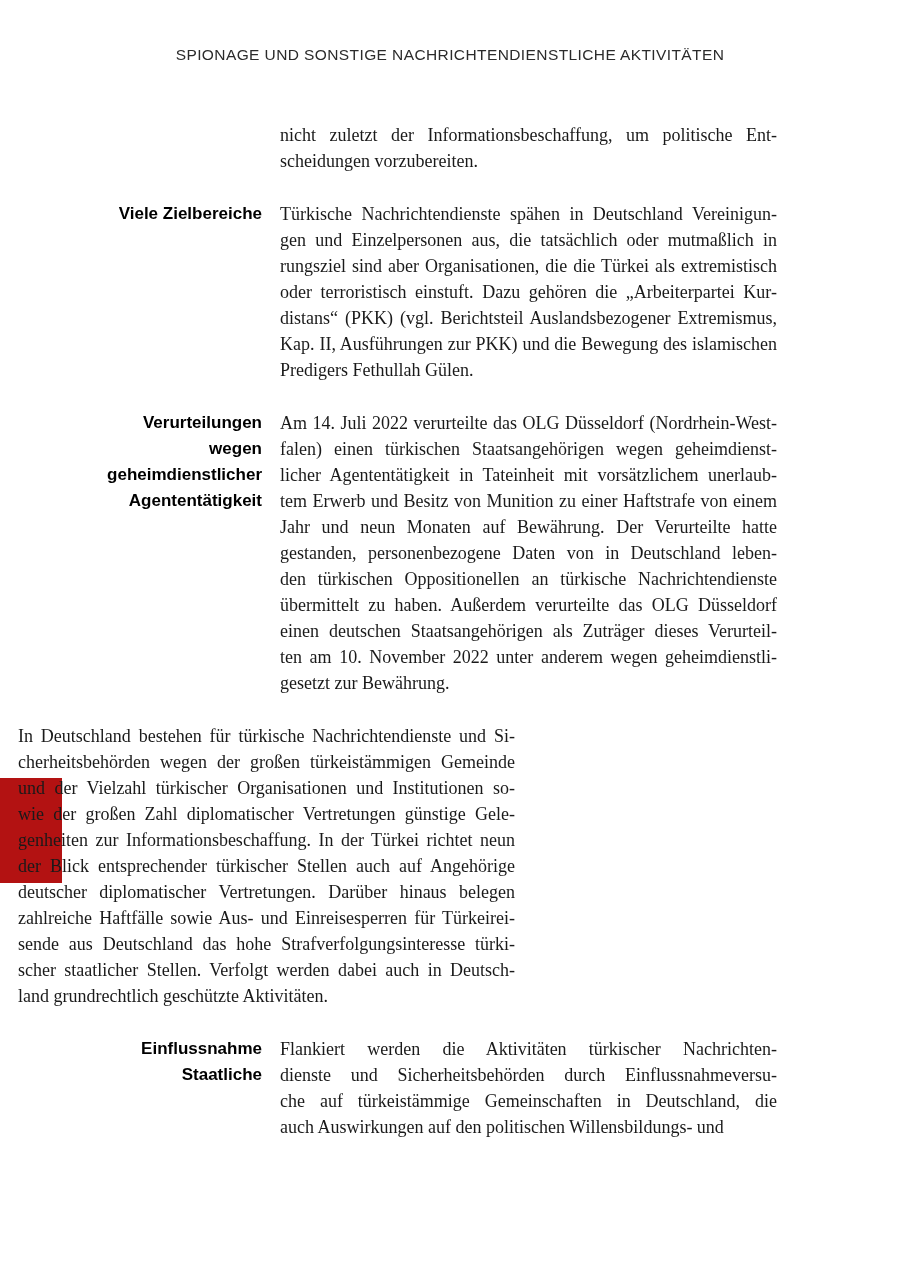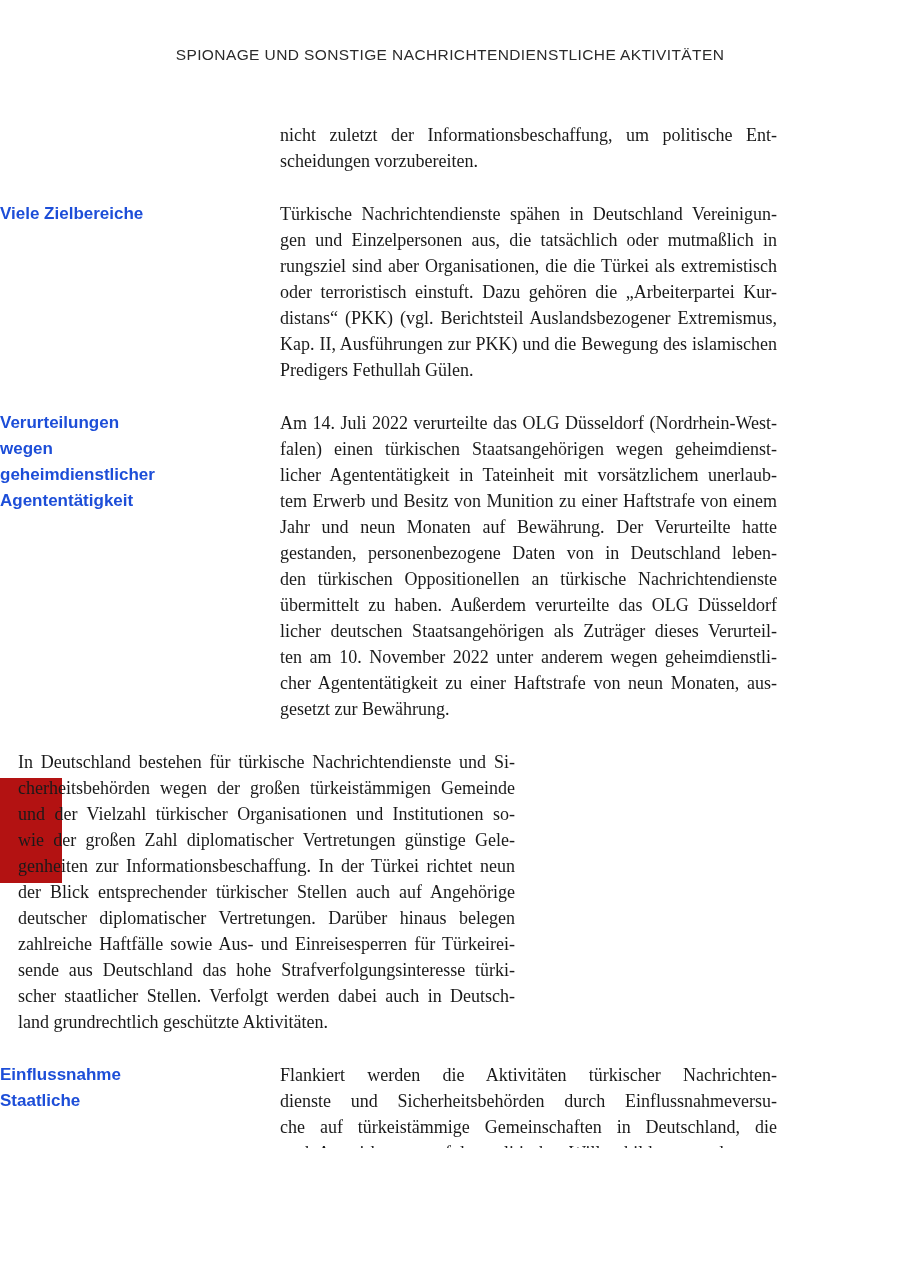--- a/index.html
+++ b/index.html
@@ -10,24 +10,24 @@
   .header {
     position:absolute; top:46px; left:0; width:900px;
     text-align:center;
     font-family:"Liberation Sans", sans-serif;
     font-size:15.5px; letter-spacing:0.4px;
     color:#2b2b2b;
   }
   .content { position:absolute; left:0; top:122px; width:777px; }
   .section { display:flex; margin-bottom:27px; }
   .label-col {
-    width:262px; flex:none; 
+    width:262px; flex:none; text-align:right;
     font-family:"Liberation Sans", sans-serif;
     font-weight:bold; font-size:17px; line-height:26px;
-    color:#1d4ed8;
+    color:#000000;
   }
   .body-col {
     width:497px; flex:none; margin-left:18px;
     font-family:"Liberation Serif","DejaVu Serif", serif;
     font-size:18px; line-height:26px;
     color:#1a1a1a;
   }
   .body-line { text-align:justify; text-align-last:justify; }
   .body-line.last { text-align-last:left; }
   .accent-bar {
@@ -79,23 +79,22 @@
         </div>
         <div class="body-col">
           <div class="body-line">Am 14. Juli 2022 verurteilte das OLG Düsseldorf (Nordrhein-West-</div>
           <div class="body-line">falen) einen türkischen Staatsangehörigen wegen geheimdienst-</div>
           <div class="body-line">licher Agententätigkeit in Tateinheit mit vorsätzlichem unerlaub-</div>
           <div class="body-line">tem Erwerb und Besitz von Munition zu einer Haftstrafe von einem</div>
           <div class="body-line">Jahr und neun Monaten auf Bewährung. Der Verurteilte hatte</div>
           <div class="body-line">gestanden, personenbezogene Daten von in Deutschland leben-</div>
           <div class="body-line">den türkischen Oppositionellen an türkische Nachrichtendienste</div>
           <div class="body-line">übermittelt zu haben. Außerdem verurteilte das OLG Düsseldorf</div>
-          <div class="body-line">licher deutschen Staatsangehörigen als Zuträger dieses Verurteil-</div>
+          <div class="body-line">einen deutschen Staatsangehörigen als Zuträger dieses Verurteil-</div>
           <div class="body-line">ten am 10. November 2022 unter anderem wegen geheimdienstli-</div>
-          <div class="body-line">cher Agententätigkeit zu einer Haftstrafe von neun Monaten, aus-</div>
           <div class="body-line last">gesetzt zur Bewährung.</div>
         </div>
       </div>
       <div class="section">
         <div class="body-col">
           <div class="body-line">In Deutschland bestehen für türkische Nachrichtendienste und Si-</div>
           <div class="body-line">cherheitsbehörden wegen der großen türkeistämmigen Gemeinde</div>
           <div class="body-line">und der Vielzahl türkischer Organisationen und Institutionen so-</div>
           <div class="body-line">wie der großen Zahl diplomatischer Vertretungen günstige Gele-</div>
           <div class="body-line">genheiten zur Informationsbeschaffung. In der Türkei richtet neun</div>

